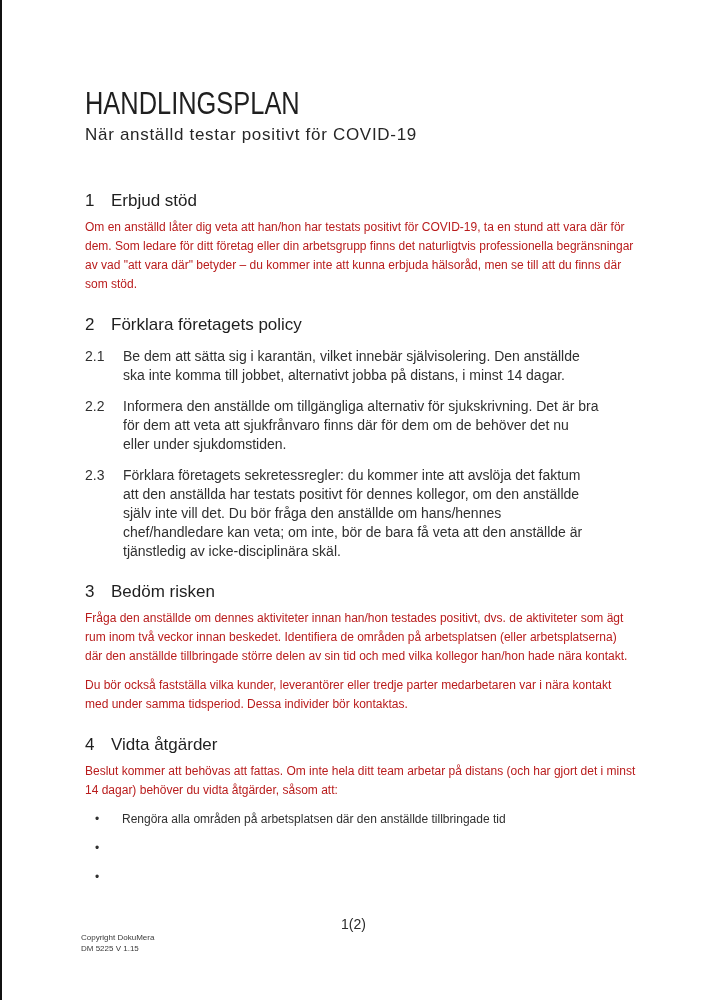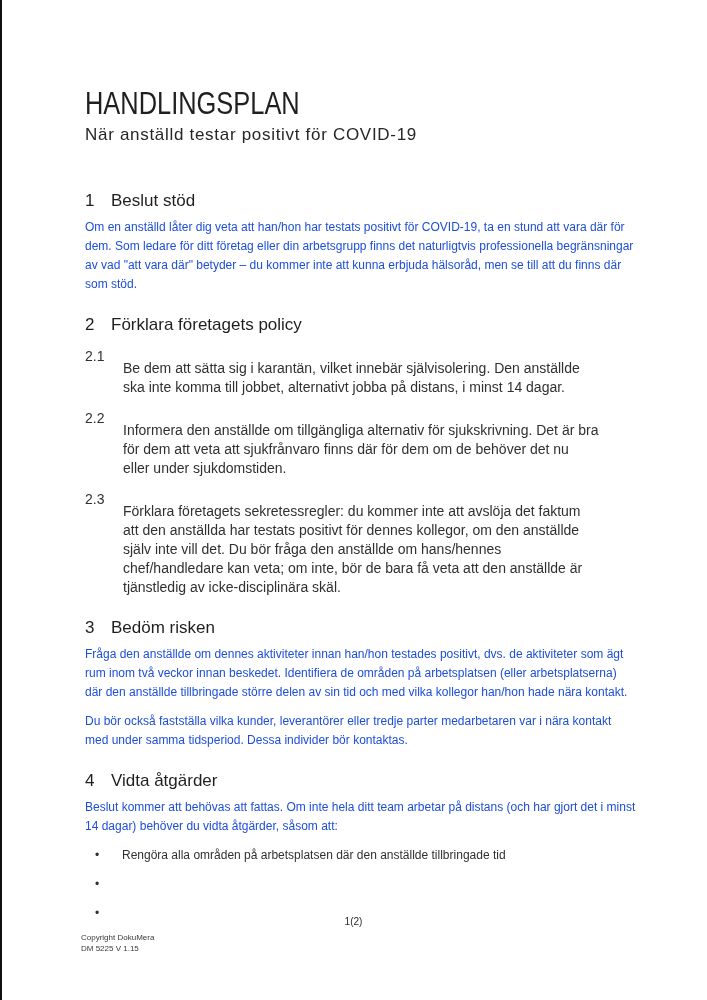--- a/index.html
+++ b/index.html
@@ -54,31 +54,31 @@
     line-height: 20px;
     color: #1f1f1f;
     font-weight: 400;
   }
   .sec-num { flex: 0 0 26px; }
   .para {
     margin: 7px 0 0 0;
     font-size: 12px;
     line-height: 19px;
     max-width: 552px;
-    color: #1d4ed8;
+    color: #b91c1c;
   }
   .para + .para { margin-top: 10px; }
   .num-item {
     display: flex;
     margin-top: 12px;
     font-size: 14px;
     line-height: 19px;
   }
   .ni-num { flex: 0 0 38px; }
-  .ni-text { max-width: 476px; margin-top: 12px; }
+  .ni-text { max-width: 476px; }
   .bullets {
     list-style: none;
     margin: 6px 0 0 0;
     padding: 0;
   }
   .bullet {
     display: flex;
     margin-top: 10px;
     padding-left: 10px;
     font-size: 12px;
@@ -86,21 +86,21 @@
   }
   .b-marker { flex: 0 0 27px; font-size: 12px; }
   .b-text { max-width: 472px; text-align: right; }
   
   .page-number {
     position: absolute;
     top: 916px;
     left: 0;
     width: 707px;
     text-align: center;
-    font-size: 10px;
+    font-size: 14px;
     color: #2b2b2b;
   }
   .footer {
     position: absolute;
     top: 933px;
     left: 81px;
     font-size: 8px;
     line-height: 10.5px;
     color: #3a3a3a;
   }
@@ -113,21 +113,21 @@
 
   <header>
     <h1 class="title">HANDLINGSPLAN</h1>
     <div class="subtitle">När anställd testar positivt för COVID-19</div>
   </header>
 
   <main class="sections">
       <section class="doc-section">
         <div class="sec-heading">
           <span class="sec-num">1</span>
-          <span class="sec-title">Beslut stöd</span>
+          <span class="sec-title">Erbjud stöd</span>
         </div>
         <p class="para">Om en anställd låter dig veta att han/hon har testats positivt för COVID-19, ta en stund att vara där för dem. Som ledare för ditt företag eller din arbetsgrupp finns det naturligtvis professionella begränsningar av vad "att vara där" betyder – du kommer inte att kunna erbjuda hälsoråd, men se till att du finns där som stöd.</p>
       </section>
       <section class="doc-section">
         <div class="sec-heading">
           <span class="sec-num">2</span>
           <span class="sec-title">Förklara företagets policy</span>
         </div>
         <div class="num-item">
           <span class="ni-num">2.1</span>

